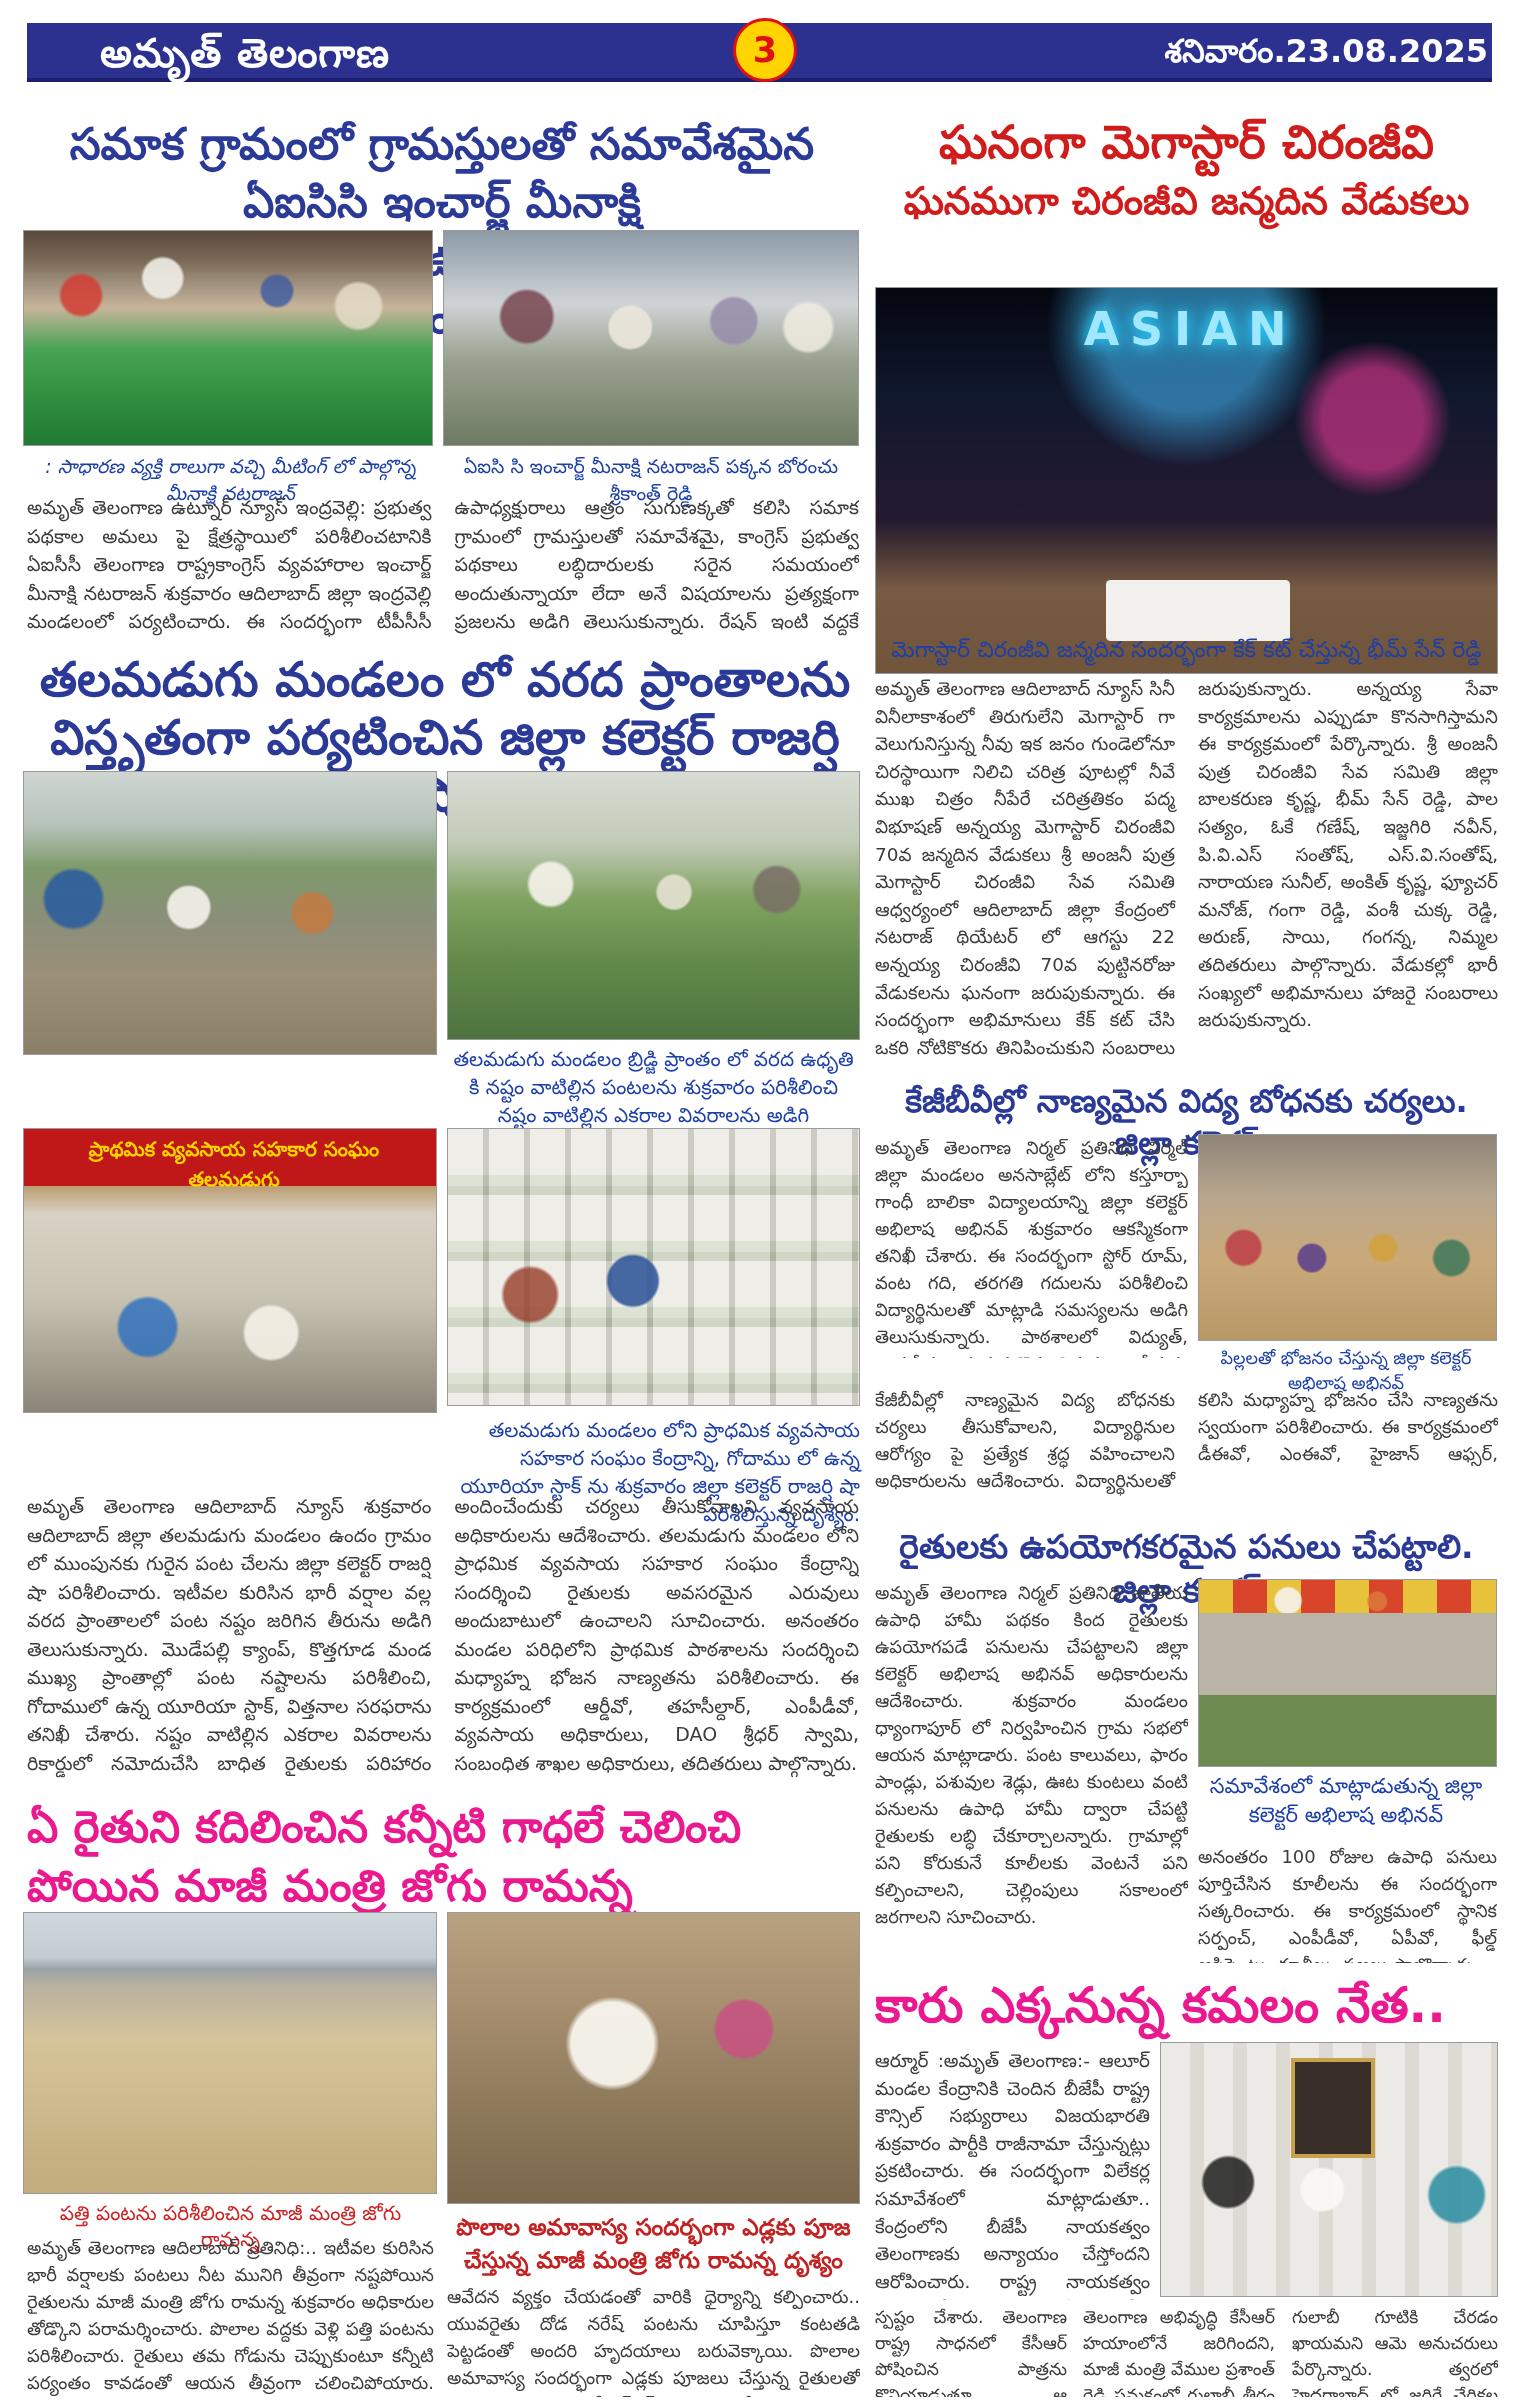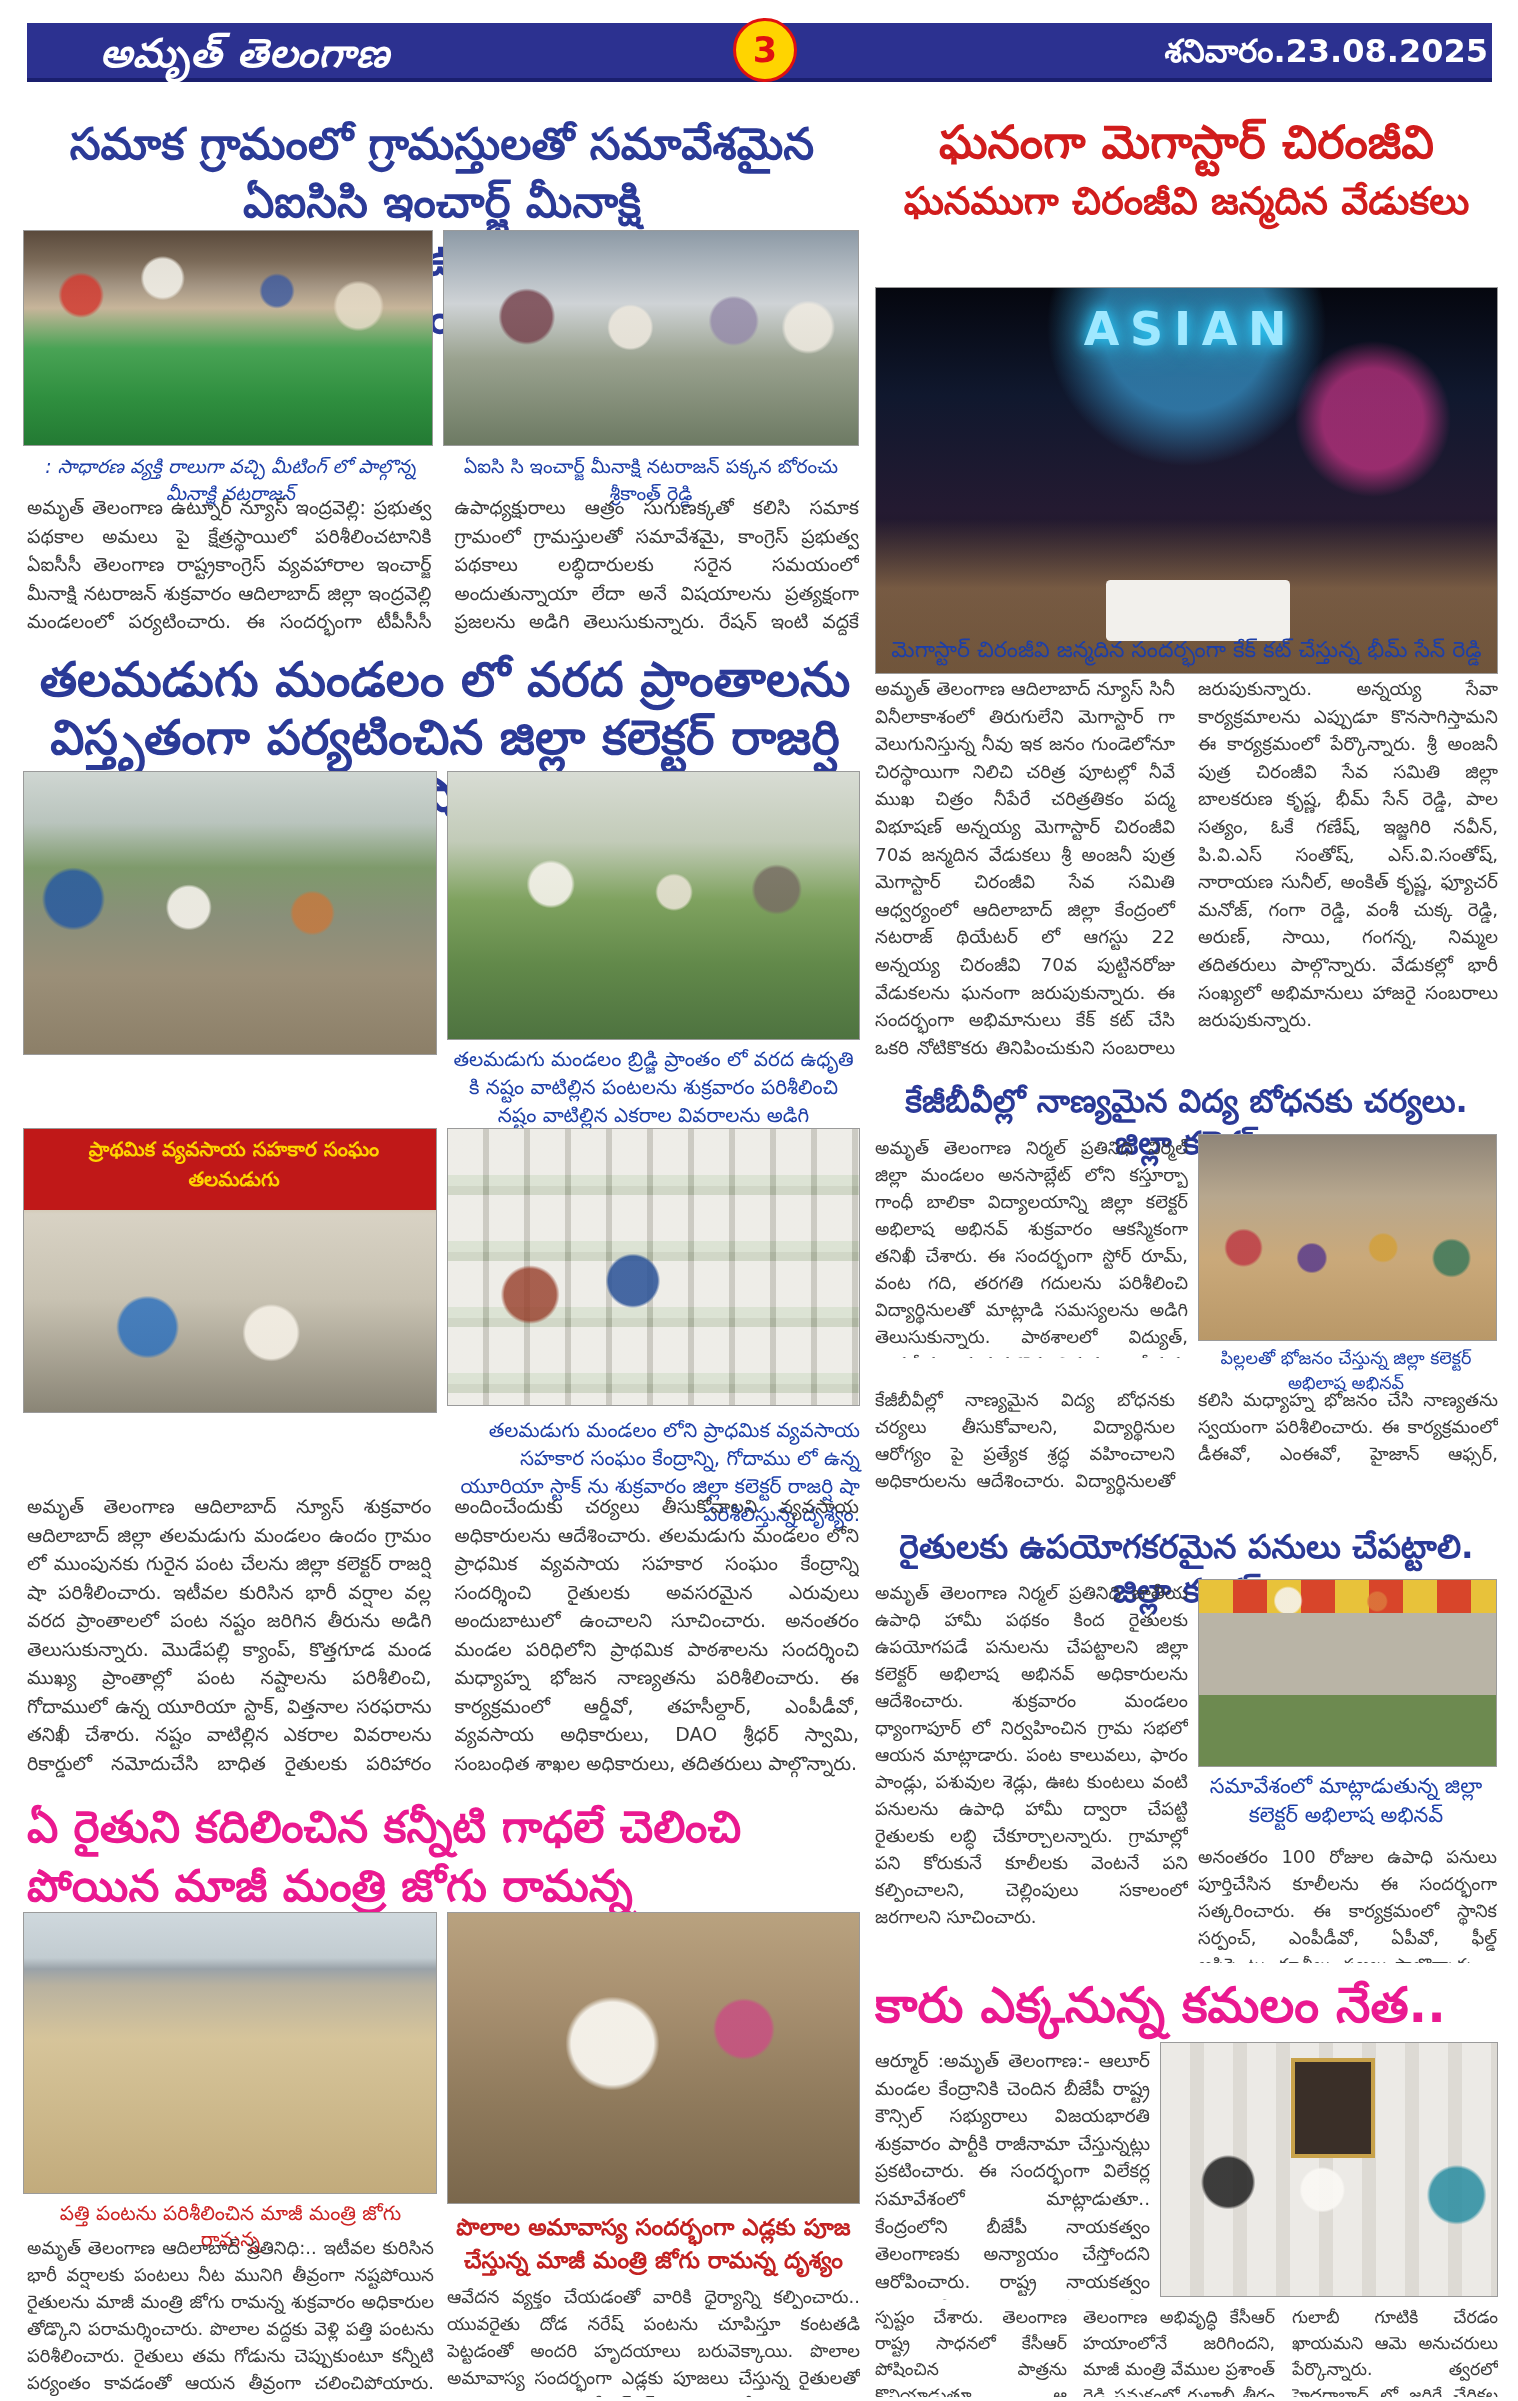--- a/index.html
+++ b/index.html
@@ -101,21 +101,21 @@
      linear-gradient(180deg,#e8e6e2 0%,#d8d4ce 60%,#b9b2a6 100%);}
   .ph-frame{background:#3a2f28;border:4.6px solid #c8a24a;box-sizing:border-box;}
 </style>
 </head>
 <body>
 
 <div class="page">
 
   <div class="abs mast-bar" style="left:27px;top:23px;width:1465px;height:55px;"></div>
   <div class="abs mast-underline" style="left:27px;top:78px;width:1465px;height:3.8px;"></div>
-  <div class="abs mast-title" style="left:100px;top:29px;font-style:italic;">అమృత్ తెలంగాణ</div>
+  <div class="abs mast-title" style="left:100px;top:29px;">అమృత్ తెలంగాణ</div>
   <div class="abs page-badge" style="left:733px;top:18.4px;width:64px;height:64px;">3</div>
   <div class="abs mast-date" style="left:1074px;top:32px;width:414px;">శనివారం.23.08.2025</div>
 
   <div class="abs" style="left:0;top:0;width:0;height:0;">
     <div class="abs hl-blue" style="left:26px;top:115px;width:832px;font-size:44px;">
       <div>సమాక గ్రామంలో గ్రామస్తులతో సమావేశమైన ఏఐసిసి ఇంచార్జ్ మీనాక్షి</div>
       <div>నటరాజన్,టీపీసీసీ ఉపాధ్యక్షురాలు ఆత్రం సుగుణక్క బోరంచు శ్రీకాంత్ రెడ్డి</div>
     </div>
     <div class="abs ph ph-tl1" style="left:23px;top:230px;width:410px;height:216px;"></div>
     <div class="abs ph ph-tl2" style="left:443px;top:230px;width:416px;height:216px;"></div>
@@ -137,21 +137,21 @@
 
   <div class="abs" style="left:0;top:0;width:0;height:0;">
     <div class="abs hl-blue" style="left:27px;top:651px;width:836px;font-size:48px;line-height:1.2;">
       <div>తలమడుగు మండలం లో  వరద ప్రాంతాలను</div>
       <div>విస్తృతంగా పర్యటించిన జిల్లా కలెక్టర్ రాజర్షి షా</div>
     </div>
     <div class="abs ph ph-m1" style="left:23px;top:771px;width:414px;height:284px;"></div>
     <div class="abs ph ph-m2" style="left:447px;top:771px;width:413px;height:269px;"></div>
     <div class="abs cap-blue" style="left:447px;top:1045px;width:413px;font-size:20px;">తలమడుగు మండలం బ్రిడ్జి ప్రాంతం లో వరద ఉధృతి కి నష్టం వాటిల్లిన పంటలను శుక్రవారం పరిశీలించి నష్టం వాటిల్లిన ఎకరాల వివరాలను అడిగి తెలుసుకుంటున్న జిల్లా కలెక్టర్ రాజర్షి షా</div>
     <div class="abs ph ph-m3" style="left:23px;top:1128px;width:414px;height:285px;">
-      <div class="abs ph-banner" style="left:0;top:0;width:414px;height:81px;padding-left:6px;">
+      <div class="abs ph-banner" style="left:0;top:0;width:414px;height:57px;padding-left:6px;">
         <div>ప్రాథమిక వ్యవసాయ సహకార సంఘం</div>
         <div>తలమడుగు</div>
       </div>
     </div>
     <div class="abs ph ph-m4" style="left:447px;top:1128px;width:413px;height:278px;"></div>
     <div class="abs cap-blue" style="left:447px;top:1416px;width:413px;font-size:20px;text-align:right;">తలమడుగు మండలం లోని ప్రాధమిక వ్యవసాయ సహకార సంఘం కేంద్రాన్ని, గోదాము లో ఉన్న యూరియా స్టాక్ ను శుక్రవారం జిల్లా కలెక్టర్ రాజర్షి షా పరిశీలిస్తున్న దృశ్యం.</div>
     <div class="abs body-txt cols-2" style="left:27px;top:1492px;width:832px;height:292px;font-size:19px;">అమృత్ తెలంగాణ ఆదిలాబాద్ న్యూస్ శుక్రవారం ఆదిలాబాద్ జిల్లా తలమడుగు మండలం ఉందం గ్రామం లో ముంపునకు గురైన పంట చేలను జిల్లా కలెక్టర్ రాజర్షి షా పరిశీలించారు. ఇటీవల కురిసిన భారీ వర్షాల వల్ల వరద ప్రాంతాలలో పంట నష్టం జరిగిన తీరును అడిగి తెలుసుకున్నారు. మొడేపల్లి క్యాంప్, కొత్తగూడ మండ ముఖ్య ప్రాంతాల్లో పంట నష్టాలను పరిశీలించి, గోదాములో ఉన్న యూరియా స్టాక్, విత్తనాల సరఫరాను తనిఖీ చేశారు. నష్టం వాటిల్లిన ఎకరాల వివరాలను రికార్డులో నమోదుచేసి బాధిత రైతులకు పరిహారం అందించేందుకు చర్యలు తీసుకోవాలని వ్యవసాయ అధికారులను ఆదేశించారు. తలమడుగు మండలం లోని ప్రాధమిక వ్యవసాయ సహకార సంఘం కేంద్రాన్ని సందర్శించి రైతులకు అవసరమైన ఎరువులు అందుబాటులో ఉంచాలని సూచించారు. అనంతరం మండల పరిధిలోని ప్రాథమిక పాఠశాలను సందర్శించి మధ్యాహ్న భోజన నాణ్యతను పరిశీలించారు. ఈ కార్యక్రమంలో ఆర్డీవో, తహసీల్దార్, ఎంపీడీవో, వ్యవసాయ అధికారులు, DAO శ్రీధర్ స్వామి, సంబంధిత శాఖల అధికారులు, తదితరులు పాల్గొన్నారు.</div>
   </div>
 
   <div class="abs" style="left:0;top:0;width:0;height:0;">

